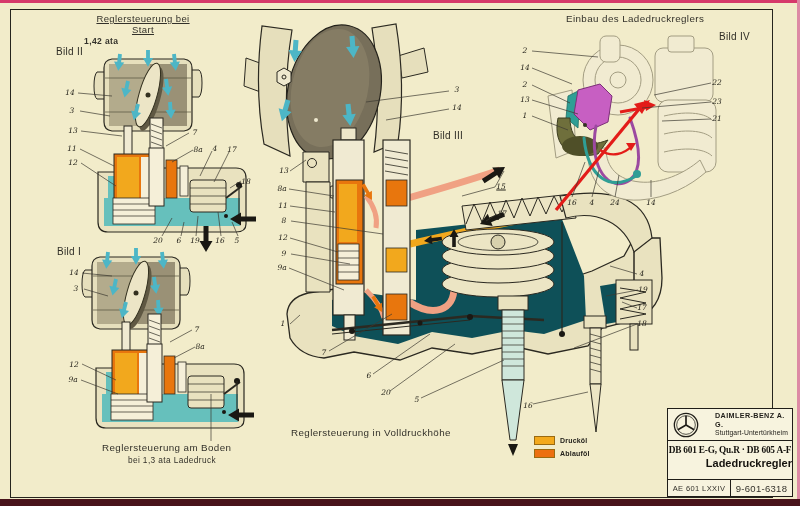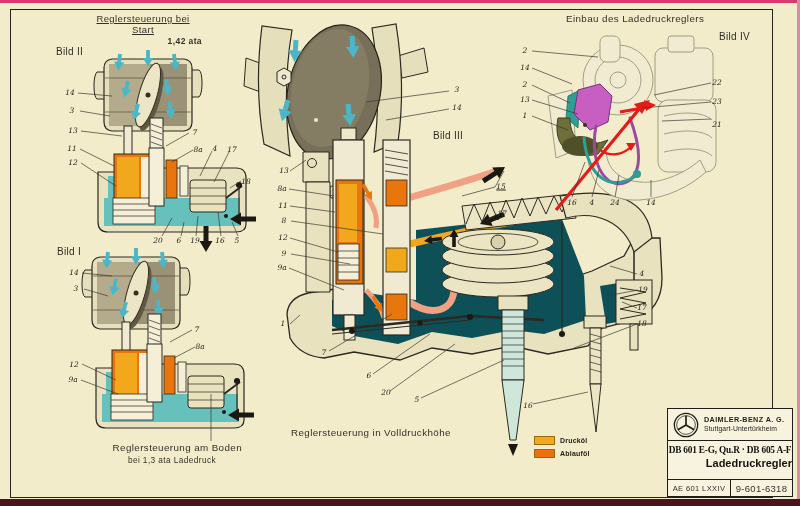--- a/index.html
+++ b/index.html
@@ -295,25 +295,25 @@
       <line x1="711" y1="119" x2="662" y2="121"></line>
       <line x1="572" y1="197" x2="585" y2="162"></line>
         <line x1="592" y1="197" x2="599" y2="170"></line>
       <line x1="615" y1="197" x2="619" y2="175"></line>
         <line x1="651" y1="197" x2="651" y2="180"></line>
     </g>
   </svg>
 
 
   <div class="abs h" style="left:84px;top:13px;width:118px;text-align:center;font-size:9.5px;text-decoration:underline;">Reglersteuerung bei Start</div>
-  <div class="abs h" style="left:84px;top:36px;width:118px;text-align:right;font-size:8.5px;font-weight:bold;">1,42 ata</div>
+  <div class="abs h" style="left:84px;top:36px;width:118px;text-align:left;font-size:8.5px;font-weight:bold;">1,42 ata</div>
   <div class="abs fig-label" style="left:56px;top:46px;">Bild II</div>
 
   <div class="abs fig-label" style="left:57px;top:246px;">Bild I</div>
-  <div class="abs h" style="left:102px;top:442px;width:140px;text-align:right;font-size:9.8px;">Reglersteuerung am Boden</div>
+  <div class="abs h" style="left:102px;top:442px;width:140px;text-align:left;font-size:9.8px;">Reglersteuerung am Boden</div>
   <div class="abs h" style="left:102px;top:455px;width:140px;text-align:center;font-size:8.3px;">bei 1,3 ata Ladedruck</div>
 
   <div class="abs fig-label" style="left:433px;top:130px;">Bild III</div>
   <div class="abs h" style="left:291px;top:427px;font-size:9.8px;">Reglersteuerung in Volldruckhöhe</div>
 
   <div class="abs h" style="left:566px;top:13px;font-size:9.8px;">Einbau des Ladedruckreglers</div>
   <div class="abs fig-label" style="left:719px;top:31px;">Bild IV</div>
 
   <div id="callouts">
       <span class="callout" style="left: 70px; top: 92px;">14</span>
@@ -358,21 +358,21 @@
       <span class="callout" style="left: 386px; top: 392px;">20</span>
       <span class="callout" style="left: 417px; top: 399px;">5</span>
       <span class="callout" style="left: 528px; top: 405px;">16</span>
       <span class="callout" style="left: 525px; top: 50px;">2</span>
       <span class="callout" style="left: 525px; top: 67px;">14</span>
       <span class="callout" style="left: 525px; top: 84px;">2</span>
       <span class="callout" style="left: 525px; top: 99px;">13</span>
       <span class="callout" style="left: 525px; top: 115px;">1</span>
       <span class="callout" style="left: 717px; top: 82px;">22</span>
       <span class="callout" style="left: 717px; top: 101px;">23</span>
-      <span class="callout" style="left: 717px; top: 124px;">21</span>
+      <span class="callout" style="left: 717px; top: 118px;">21</span>
       <span class="callout" style="left: 572px; top: 202px;">16</span>
       <span class="callout" style="left: 592px; top: 202px;">4</span>
       <span class="callout" style="left: 615px; top: 202px;">24</span>
       <span class="callout" style="left: 651px; top: 202px;">14</span>
     </div>
 
   <div class="abs legend-box">
     <div id="legend-items">
         <div class="legend-row">
           <span class="swatch" style="background: rgb(243, 169, 28);"></span>
@@ -385,21 +385,21 @@
       </div>
   </div>
 
   <div class="abs tblock">
     <div class="tb-row1">
       <svg width="28" height="28" style="margin-left:4px;flex:none;" viewBox="-15 -15 30 30">
         <circle r="12.5" fill="none" stroke="#1f1d18" stroke-width="1.4"></circle>
         <circle r="10" fill="none" stroke="#1f1d18" stroke-width=".8"></circle>
         <path d="M0,-10 L0,0 M8.7,5 L0,0 M-8.7,5 L0,0" stroke="#1f1d18" stroke-width="1.8"></path>
       </svg>
-      <div style="margin-left:4px;">
+      <div style="margin-left:15px;">
         <div class="tb-co">DAIMLER-BENZ A. G.</div>
         <div class="tb-co tb-loc">Stuttgart-Untertürkheim</div>
       </div>
     </div>
     <div class="tb-mid">
       <div class="tb-models">DB 601 E-G, Qu.R · DB 605 A-F</div>
       <div class="tb-comp">Ladedruckregler</div>
     </div>
     <div class="tb-bot">
       <div class="tb-cell-l">AE 601 LXXIV</div>

